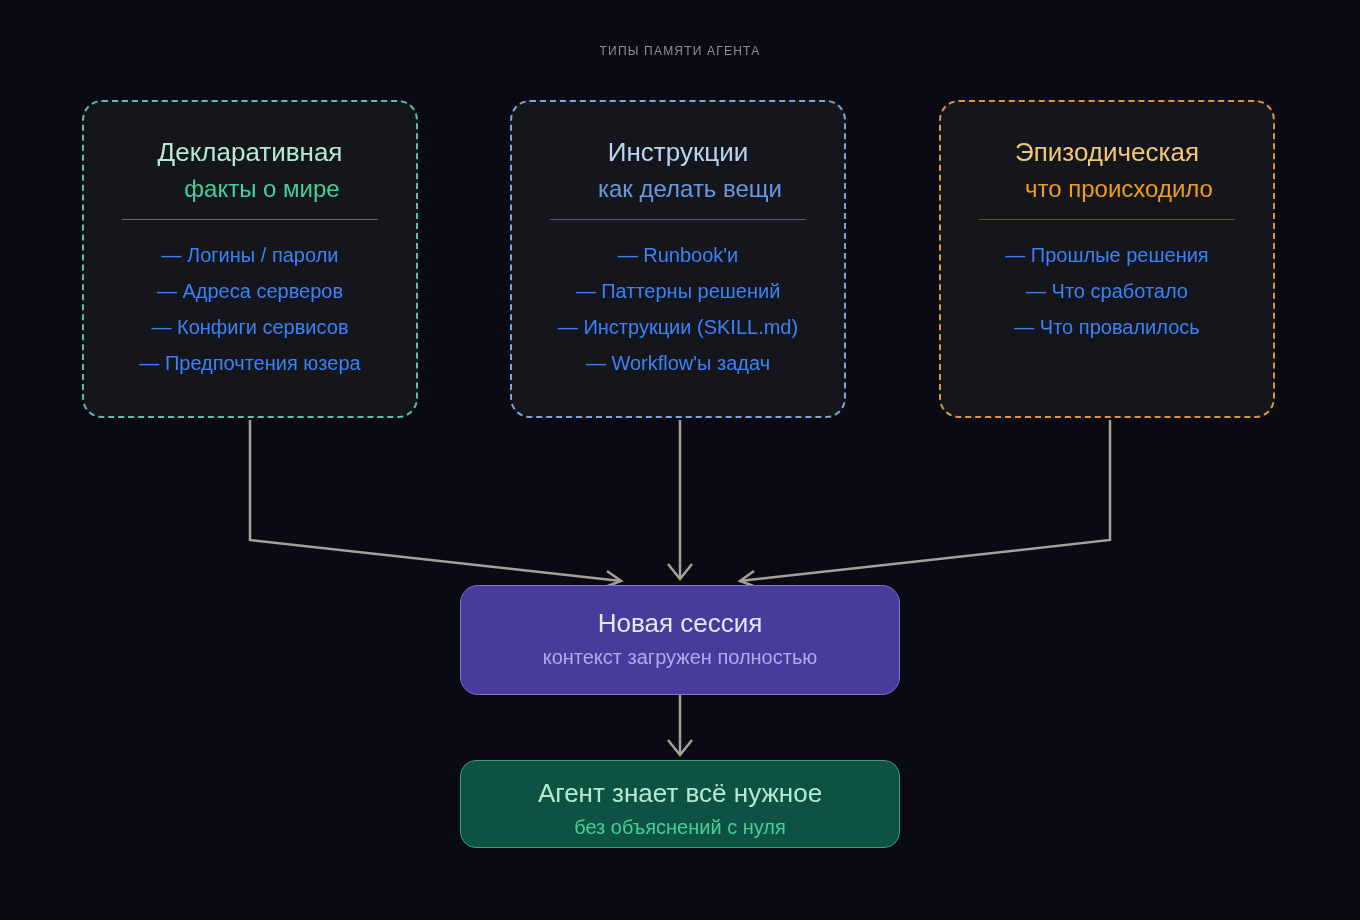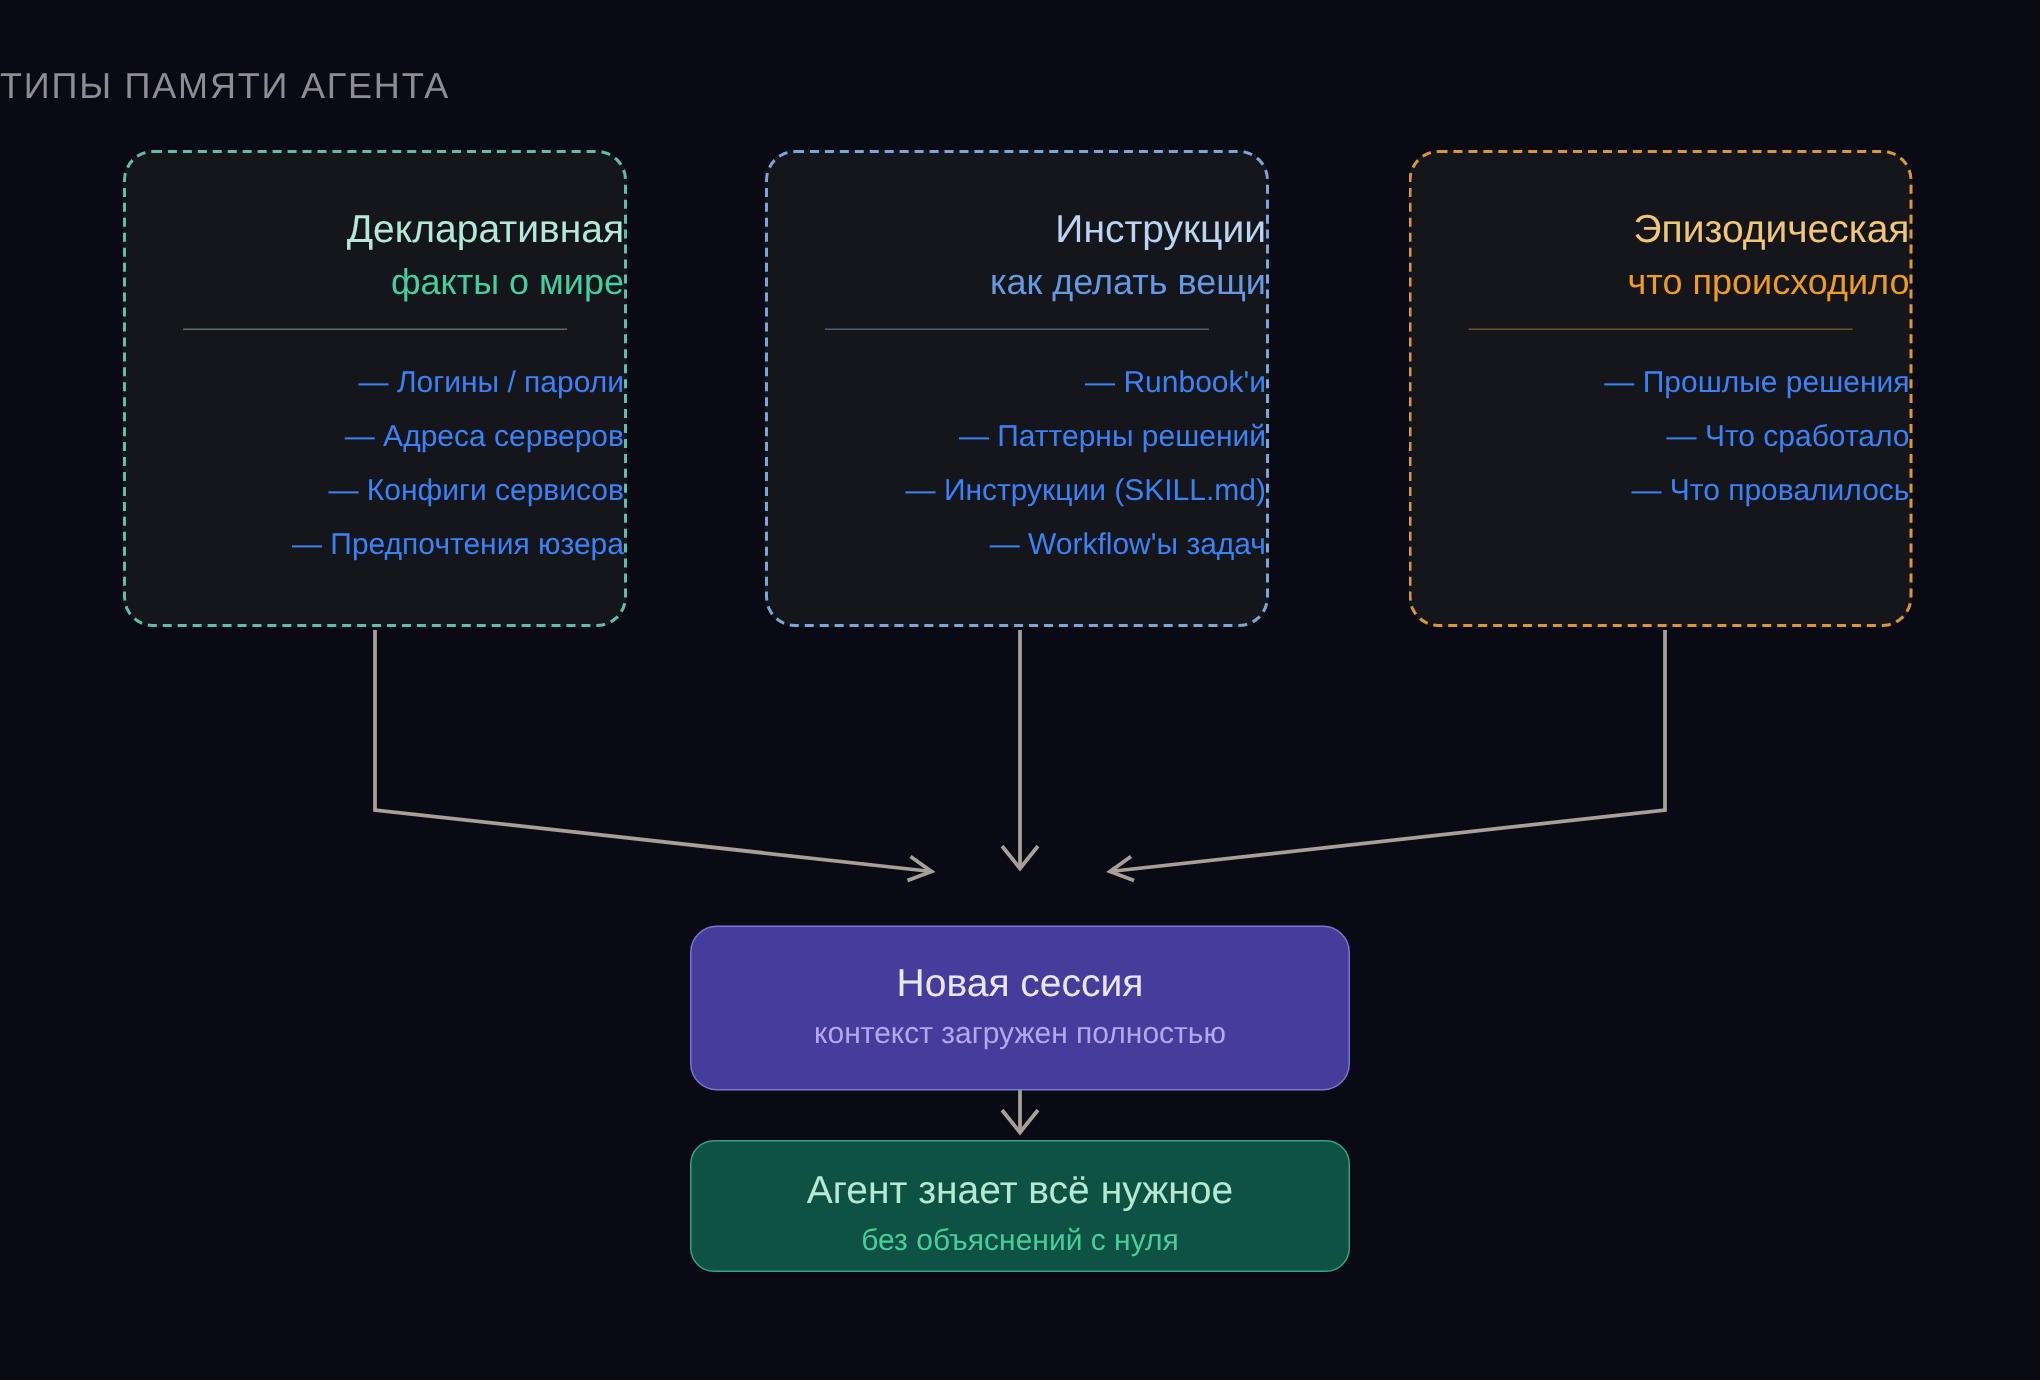--- a/index.html
+++ b/index.html
@@ -18,35 +18,35 @@
     inset: 0;
     width: 1360px;
     height: 920px;
   }
 
   .diagram-title {
     position: absolute;
     top: 44px;
     left: 0;
     width: 100%;
-    text-align: left;
-    font-size: 24px;
+    text-align: center;
+    font-size: 12px;
     letter-spacing: 1.2px;
     color: var(--title, #8e8e92);
   }
 
   .memory-card {
     position: absolute;
     top: 100px;
     width: 336px;
     height: 318px;
     border: 2px dashed var(--border, #888);
     border-radius: 20px;
     background: #14161c;
-    text-align: right;
+    text-align: center;
   }
   .card-1 { left: 82px; }
   .card-2 { left: 510px; }
   .card-3 { left: 939px; }
 
   .card-heading {
     margin-top: 33px;
     font-size: 26px;
     line-height: 34px;
     font-weight: 400;
@@ -81,21 +81,20 @@
     width: 440px;
     text-align: center;
     background: var(--fill, #333);
     border: 1.5px solid var(--border, #777);
   }
 
   .session-box {
     top: 585px;
     height: 110px;
     border-radius: 18px;
-    margin-top: 32px;
   }
   .session-box .flow-title { margin-top: 20px; }
 
   .result-box {
     top: 760px;
     height: 88px;
     border-radius: 16px;
   }
   .result-box .flow-title { margin-top: 15px; }
 

